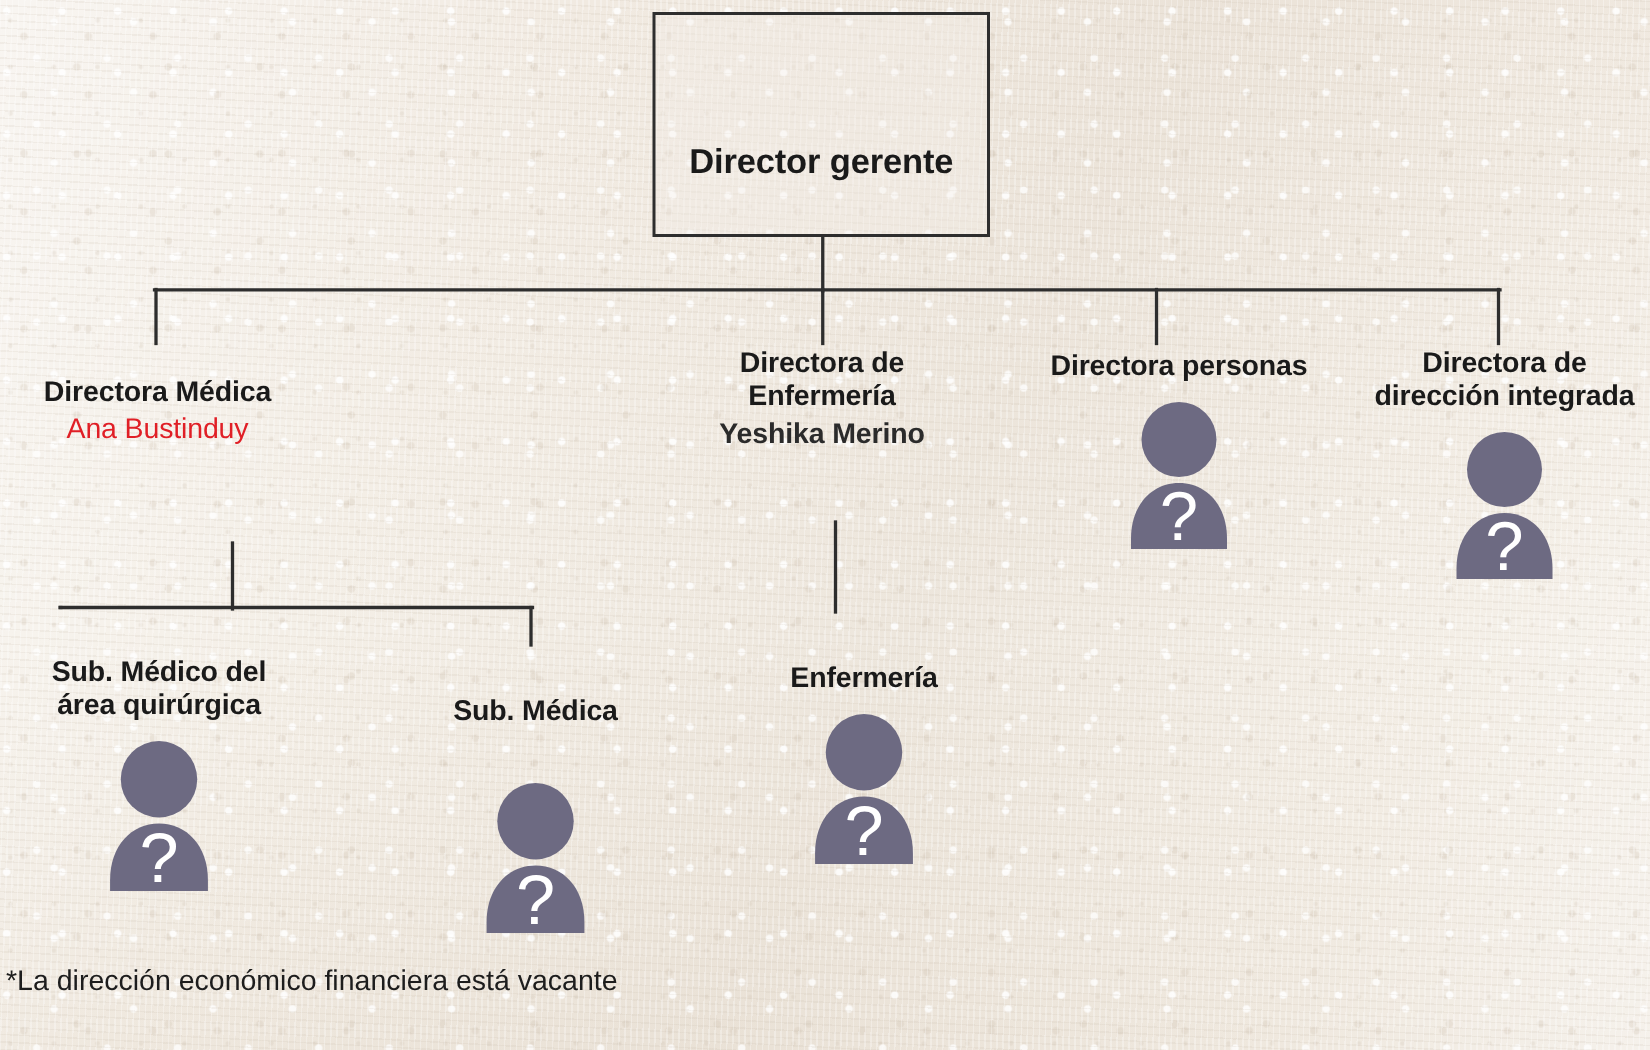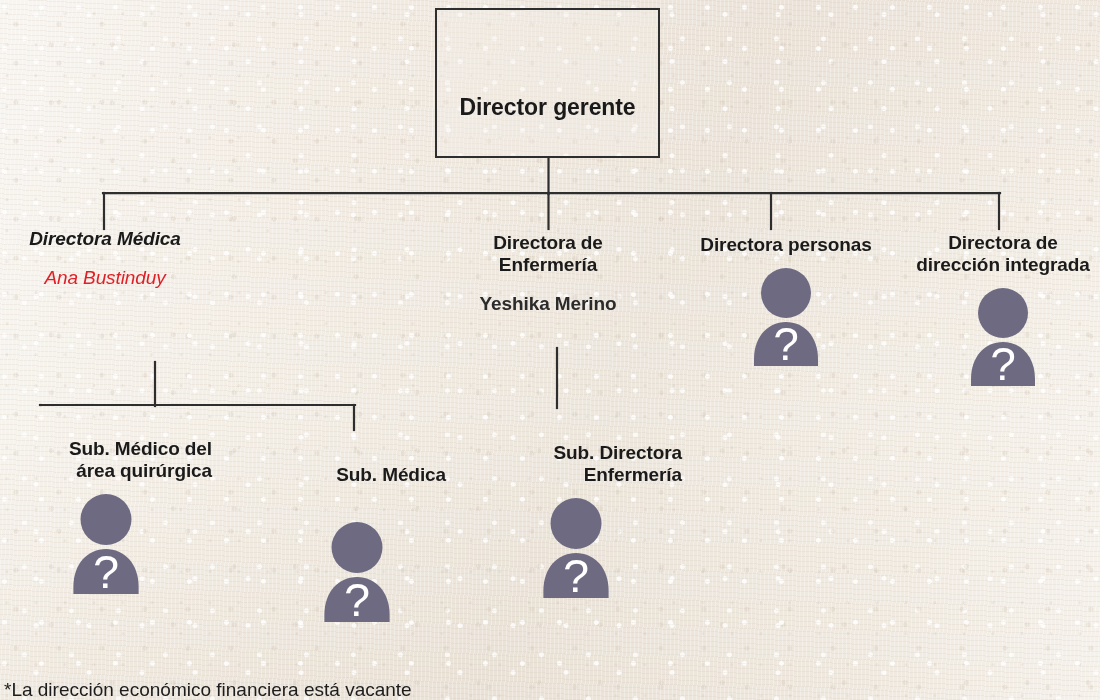--- a/index.html
+++ b/index.html
@@ -87,43 +87,43 @@
     flex-direction: column;
     align-items: center;
     justify-content: center;
     background: rgba(244,239,231,0.35);
   }
   #node-root .node-title { font-size: 23px; margin-top: 48px; }
   #node-root .node-person { font-size: 23px; margin-top: 4px; }
 
   
   .lvl2 .node-title { font-size: 19px; }
-  .lvl2 .node-person { font-size: 19px; margin-top: 17px; }
-
-  #node-medica   { left: 2px;   top: 228px; width: 206px; font-style: italic; }
+  .lvl2 .node-person { font-size: 19px; margin-top: 3px; }
+
+  #node-medica   { left: 2px;   top: 251px; width: 206px; }
   #node-enferm   { left: 440px; top: 232px; width: 216px; }
   #node-personas { left: 666px; top: 234px; width: 240px; }
   #node-integrada{ left: 906px; top: 232px; width: 194px; }
 
   
-  .lvl3 .node-title { font-size: 19px; text-align: right; }
+  .lvl3 .node-title { font-size: 19px; }
   #node-sub-quir  { left: 0px;   top: 438px; width: 212px; }
   #node-sub-med   { left: 268px; top: 464px; width: 178px; }
   #node-sub-enf   { left: 470px; top: 442px; width: 212px; }
 
   
   .avatar {
     display: block;
     margin: 10px auto 0 auto;
   }
 
   .footnote {
     position: absolute;
     left: 4px;
-    top: 679px;
+    top: 644px;
     font-size: 19px;
     color: #1d1d1d;
     z-index: 3;
     white-space: nowrap;
   }
 </style>
 </head>
 <body>
 
 <div id="chart-root">
@@ -197,21 +197,20 @@
   <div class="node lvl3" id="node-sub-med">
     <div class="node-title">Sub. Médica</div>
     <svg class="avatar" style="margin-top:34px" width="80" height="106" viewBox="0 0 78 104" aria-hidden="true">
       <circle cx="39" cy="27" r="25" fill="#6d6a82"></circle>
       <path d="M39,56 C57,56 71,70.5 71,93 L71,100 L7,100 L7,93 C7,70.5 21,56 39,56 Z" fill="#6d6a82"></path>
       <text x="39" y="94" text-anchor="middle" fill="#ffffff" font-family="'Liberation Sans', sans-serif" font-size="46" font-weight="400">?</text>
     </svg>
   </div>
 
   <div class="node lvl3" id="node-sub-enf">
-    <div class="node-title">Sub. Directora</div>
     <div class="node-title">Enfermería</div>
     <svg class="avatar" width="80" height="106" viewBox="0 0 78 104" aria-hidden="true">
       <circle cx="39" cy="27" r="25" fill="#6d6a82"></circle>
       <path d="M39,56 C57,56 71,70.5 71,93 L71,100 L7,100 L7,93 C7,70.5 21,56 39,56 Z" fill="#6d6a82"></path>
       <text x="39" y="94" text-anchor="middle" fill="#ffffff" font-family="'Liberation Sans', sans-serif" font-size="46" font-weight="400">?</text>
     </svg>
   </div>
 
   <div class="footnote">*La dirección económico financiera está vacante</div>
 

